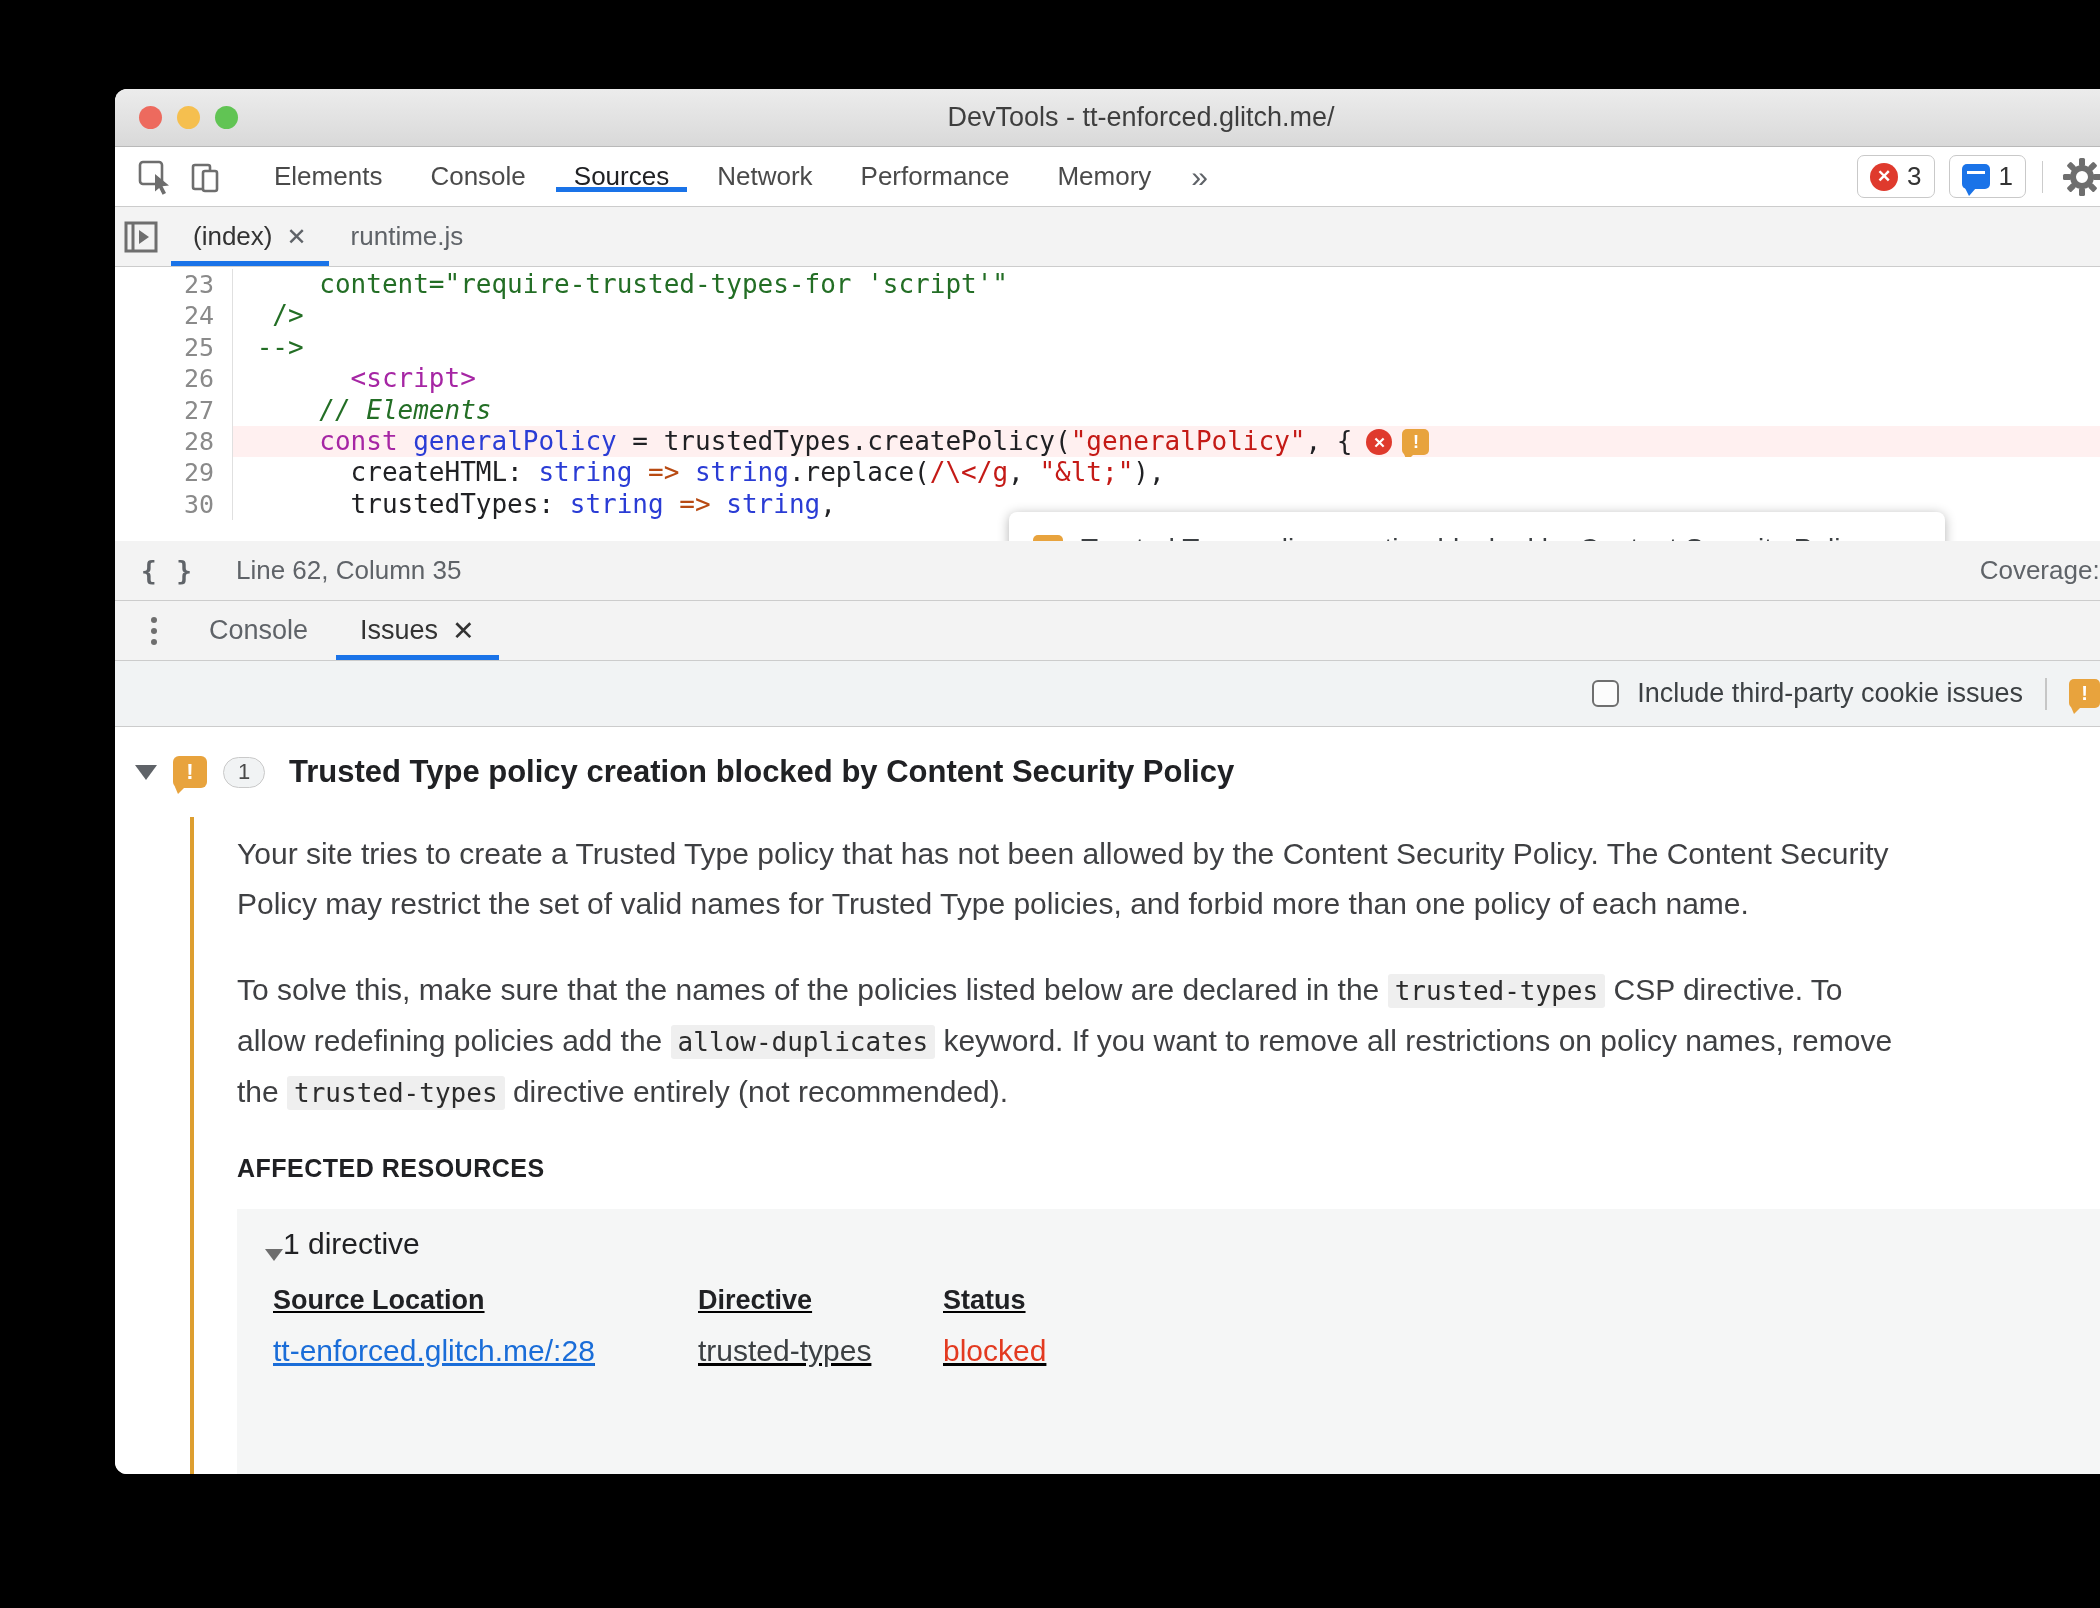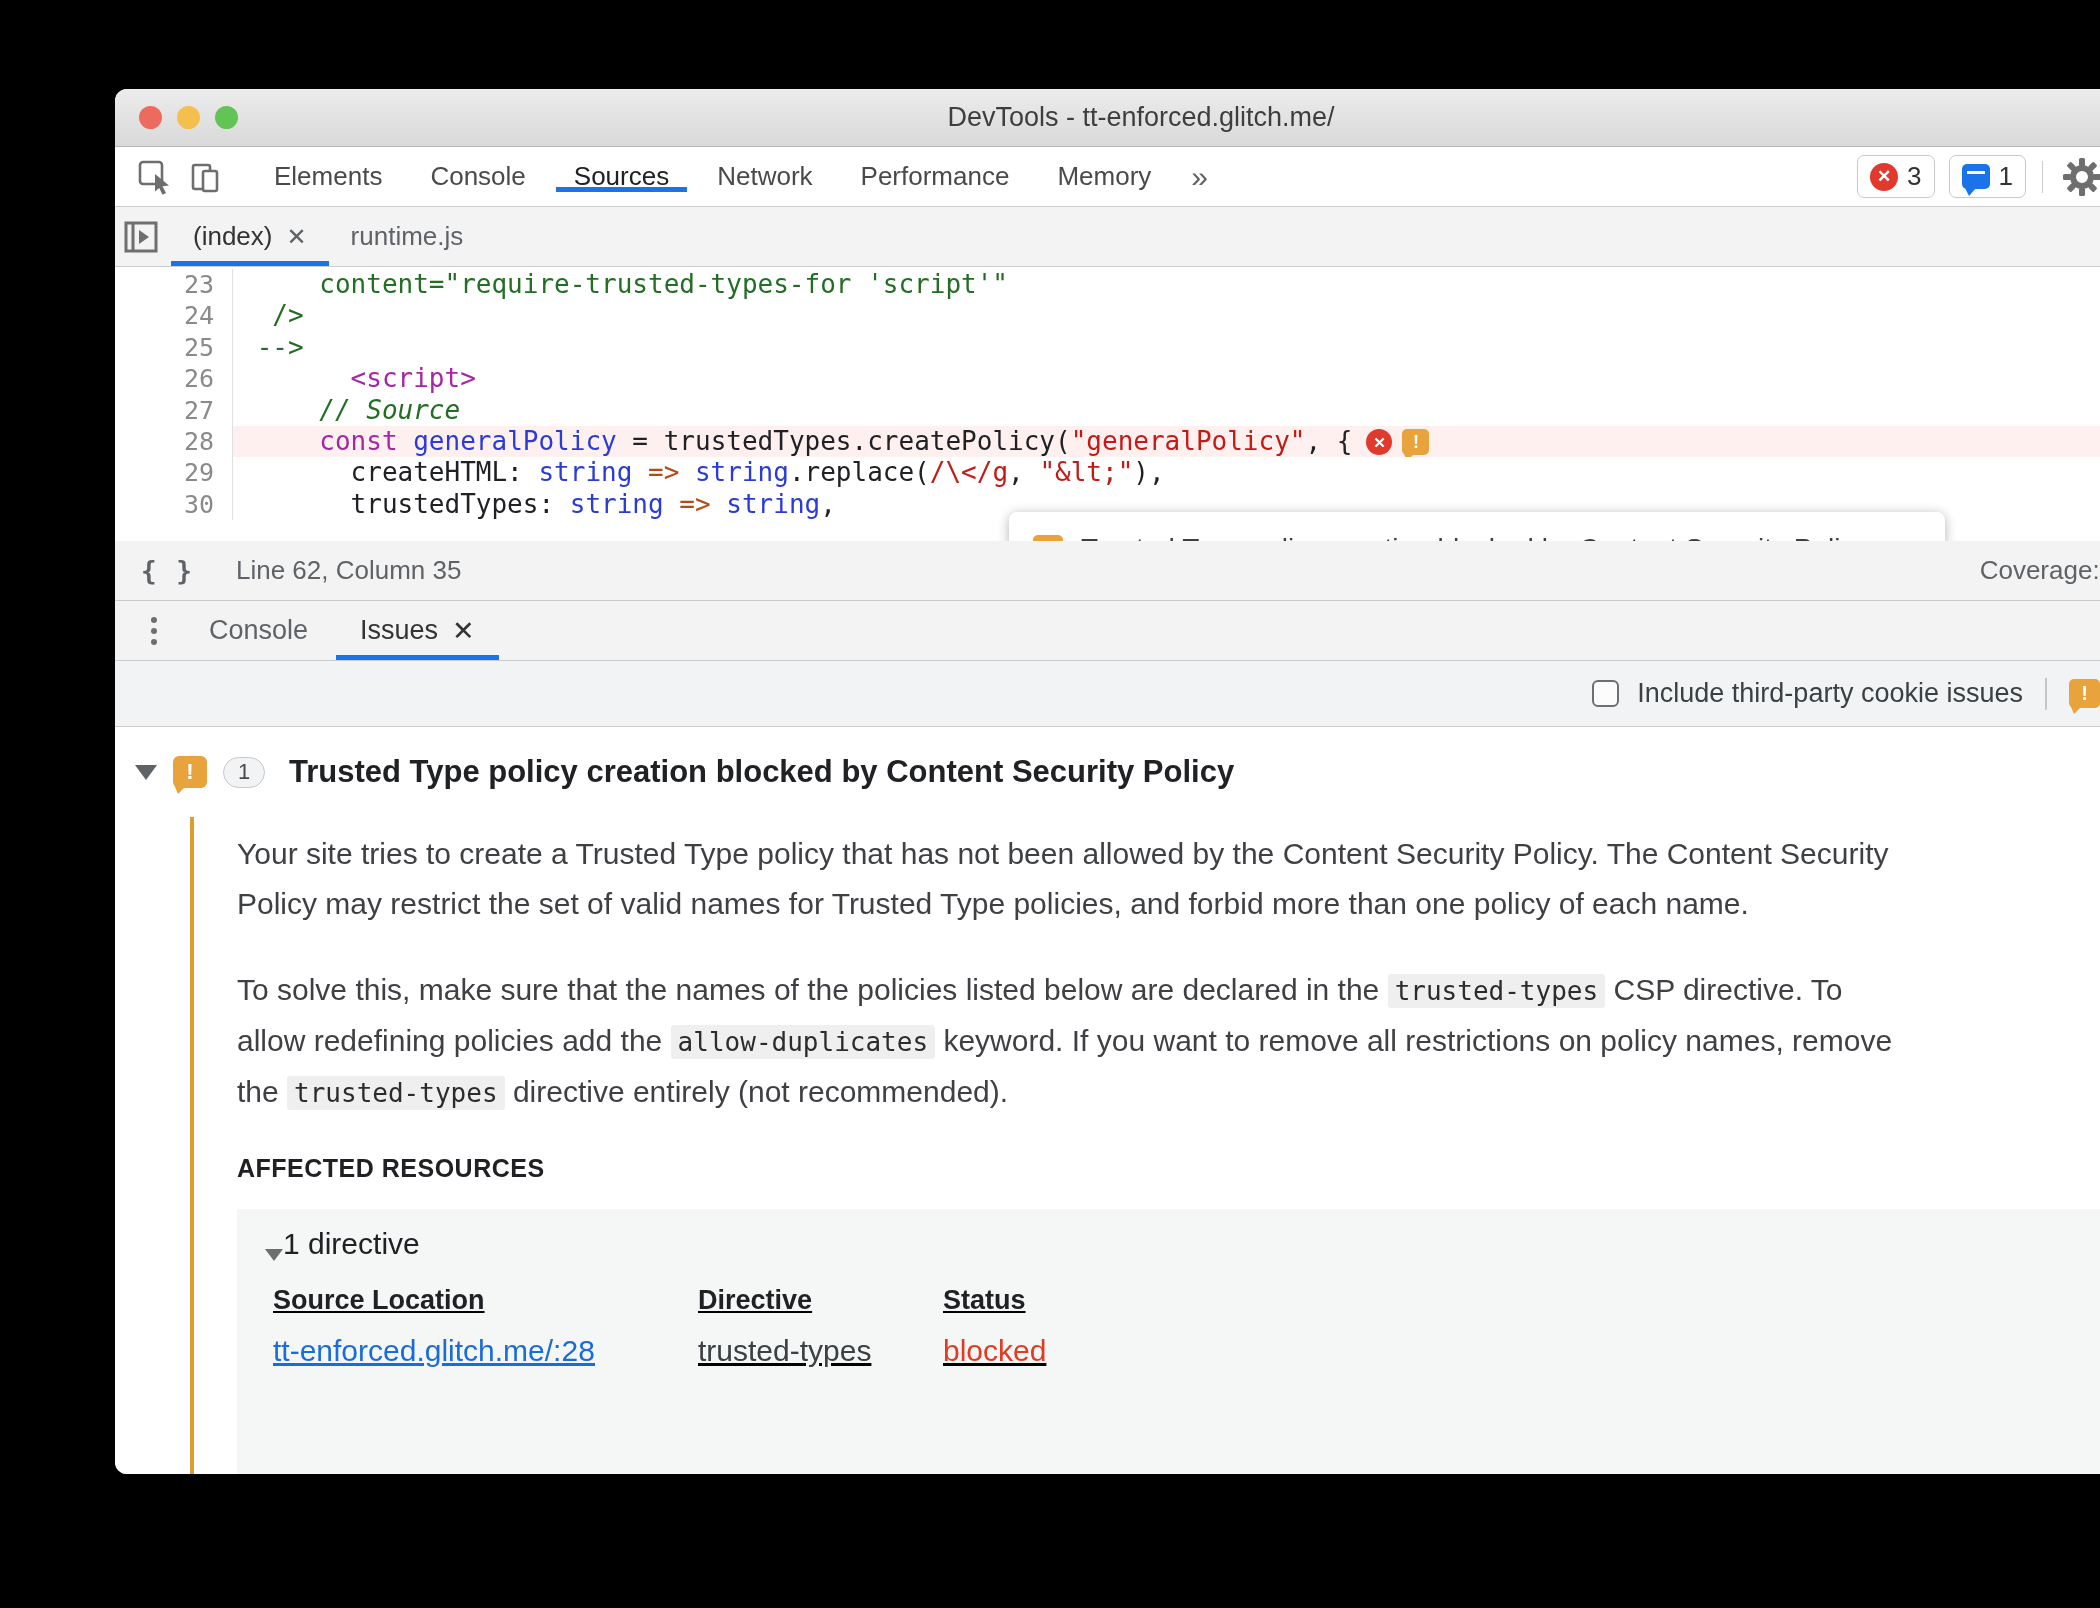--- a/index.html
+++ b/index.html
@@ -245,21 +245,21 @@
           <div class="line">
             <div class="gutter">25</div>
             <pre class="code"><span class="com"> --&gt;</span></pre>
           </div>
           <div class="line">
             <div class="gutter">26</div>
             <pre class="code"><span class="pl">       </span><span class="kw">&lt;script&gt;</span></pre>
           </div>
           <div class="line">
             <div class="gutter">27</div>
-            <pre class="code"><span class="pl">     </span><span class="com it">// Source</span></pre>
+            <pre class="code"><span class="pl">     </span><span class="com it">// Elements</span></pre>
           </div>
           <div class="line hl">
             <div class="gutter">28</div>
             <pre class="code"><span class="pl">     </span><span class="kw">const</span><span class="pl"> </span><span class="var">generalPolicy</span><span class="pl"> = trustedTypes.</span><span class="pl wavy">createPolicy(</span><span class="str wavy">"generalPolicy"</span><span class="pl wavy">, </span><span class="pl">{</span><span class="inline-err">✕</span><span class="warnbubble">!</span></pre>
           </div>
           <div class="line">
             <div class="gutter">29</div>
             <pre class="code"><span class="pl">       createHTML: </span><span class="var">string</span><span class="pl"> </span><span class="arr">=&gt;</span><span class="pl"> </span><span class="var">string</span><span class="pl">.replace(</span><span class="str">/\&lt;/g</span><span class="pl">, </span><span class="str">"&amp;lt;"</span><span class="pl">),</span></pre>
           </div>
           <div class="line">

